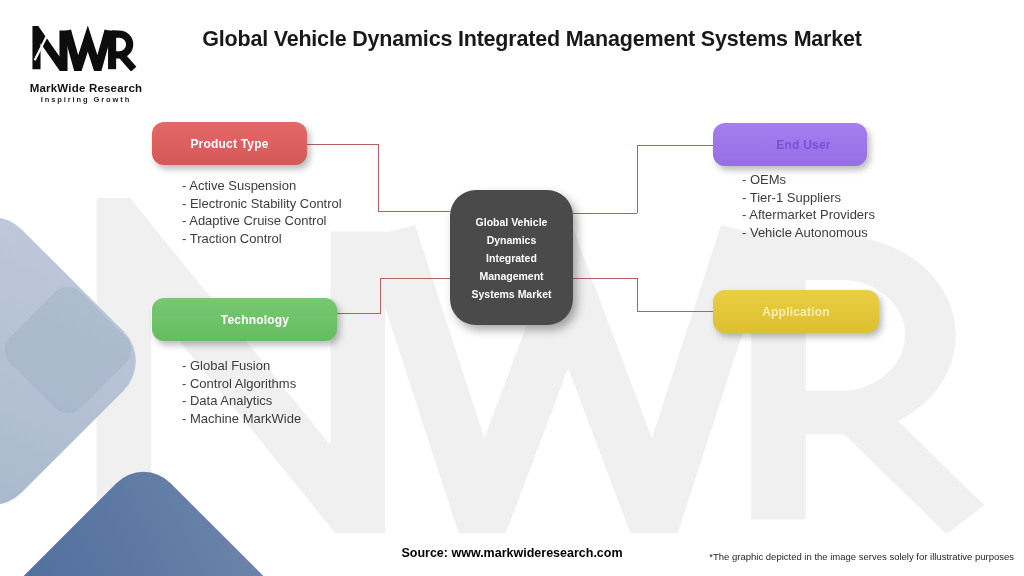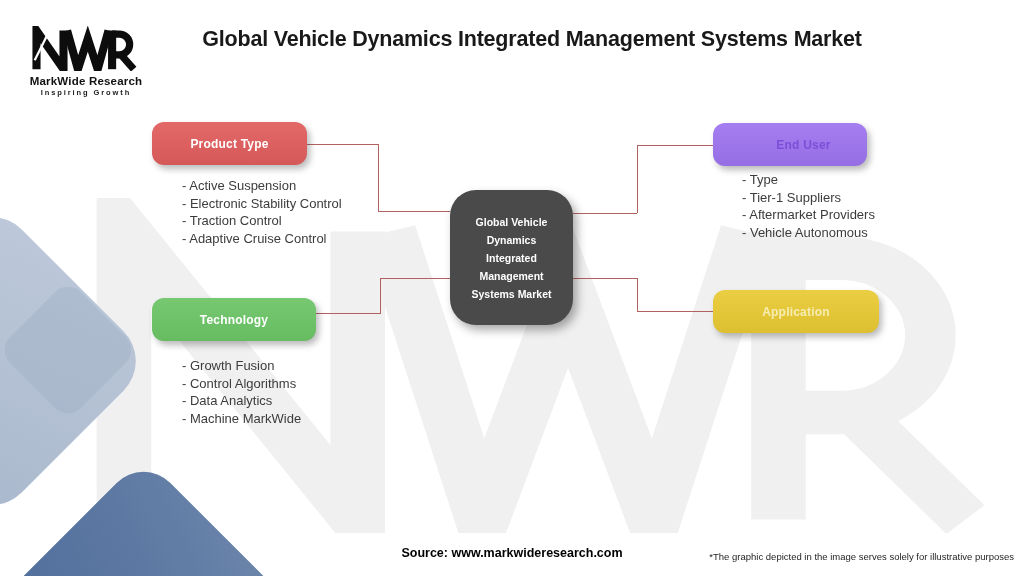--- a/index.html
+++ b/index.html
@@ -20,21 +20,21 @@
   }
   #decor-dark{
     left:11px;top:511px;width:265px;height:265px;border-radius:38px;
     transform:rotate(45deg);
     background:linear-gradient(200deg,#6e87ab 0%,#5b77a2 45%,#4b6b99 100%);
   }
   #watermark{position:absolute;left:85px;top:198px;width:935px;height:335px;z-index:0;}
   
   #brand{position:absolute;left:16px;top:26px;width:140px;text-align:center;z-index:3;}
   #brand svg{display:block;margin:0 auto;}
-  #brand-name{font-size:11.5px;font-weight:bold;color:#121212;letter-spacing:.2px;margin-top:4px;}
+  #brand-name{font-size:11.5px;font-weight:bold;color:#121212;letter-spacing:.2px;margin-top:11px;}
   #brand-tagline{font-size:7.5px;font-weight:bold;color:#1c1c1c;letter-spacing:1.9px;margin-top:1px;}
   
   #title{
     position:absolute;left:60px;right:20px;top:27px;text-align:center;z-index:3;
     font-size:21.5px;font-weight:bold;color:#191919;letter-spacing:-.2px;
   }
   
   .cat-box{
     position:absolute;z-index:3;border-radius:12px;
     display:flex;align-items:center;justify-content:center;
@@ -143,41 +143,41 @@
 Management
 Systems Market</div>
   </div>
 
   <div class="cat-box" id="box-product-type" style="background-color: rgb(225, 93, 93);">
     <span class="cat-label" style="color: rgb(255, 255, 255);">Product Type</span>
   </div>
   <div class="cat-box" id="box-end-user" style="background-color: rgb(158, 116, 240);">
     <span class="cat-label" style="color: rgb(123, 80, 216); padding-left: 27px;">End User</span>
   </div>
-  <div class="cat-box" id="box-technology" style="background-color: rgb(108, 197, 102);">
+  <div class="cat-box" id="box-technology" style="background-color: rgb(108, 197, 102); padding-left: 21px;">
     <span class="cat-label" style="color: rgb(255, 255, 255);">Technology</span>
   </div>
   <div class="cat-box" id="box-application" style="background-color: rgb(233, 202, 51);">
     <span class="cat-label" style="color: rgb(246, 237, 178);">Application</span>
   </div>
 
   <div class="cat-list" id="list-product-type">
     <div>- Active Suspension</div>
     <div>- Electronic Stability Control</div>
+    <div>- Adaptive Cruise Control</div>
     <div>- Traction Control</div>
-    <div>- Adaptive Cruise Control</div>
   </div>
   <div class="cat-list" id="list-end-user">
-    <div>- Type</div>
+    <div>- OEMs</div>
     <div>- Tier-1 Suppliers</div>
     <div>- Aftermarket Providers</div>
     <div>- Vehicle Autonomous</div>
   </div>
   <div class="cat-list" id="list-technology">
-    <div>- Growth Fusion</div>
+    <div>- Global Fusion</div>
     <div>- Control Algorithms</div>
     <div>- Data Analytics</div>
     <div>- Machine MarkWide</div>
   </div>
 
   <div id="source">Source: www.markwideresearch.com</div>
   <div id="disclaimer">*The graphic depicted in the image serves solely for illustrative purposes</div>
 
 </div>
 

